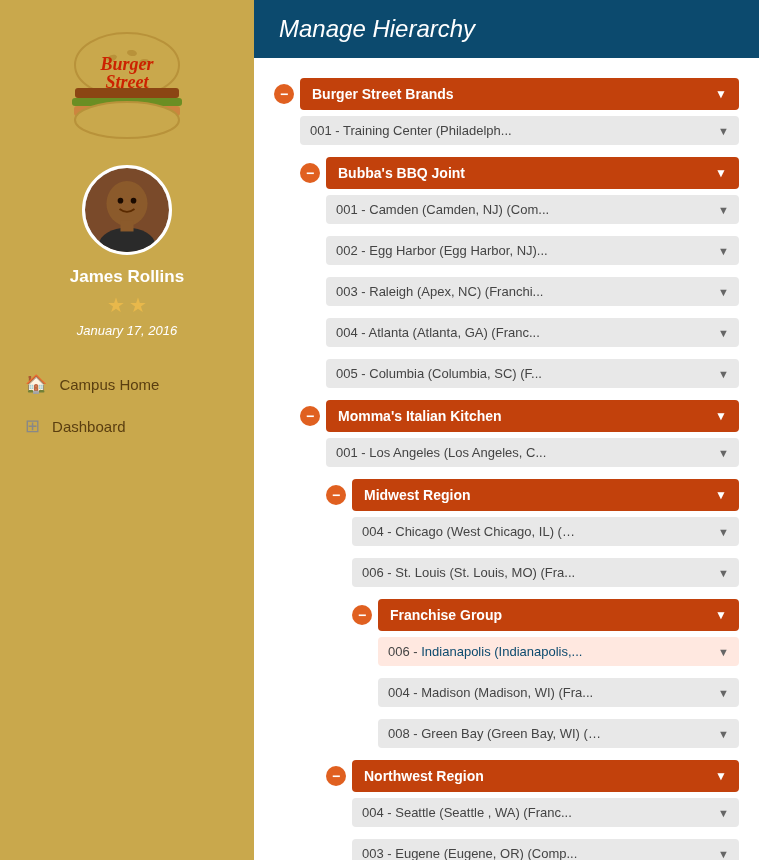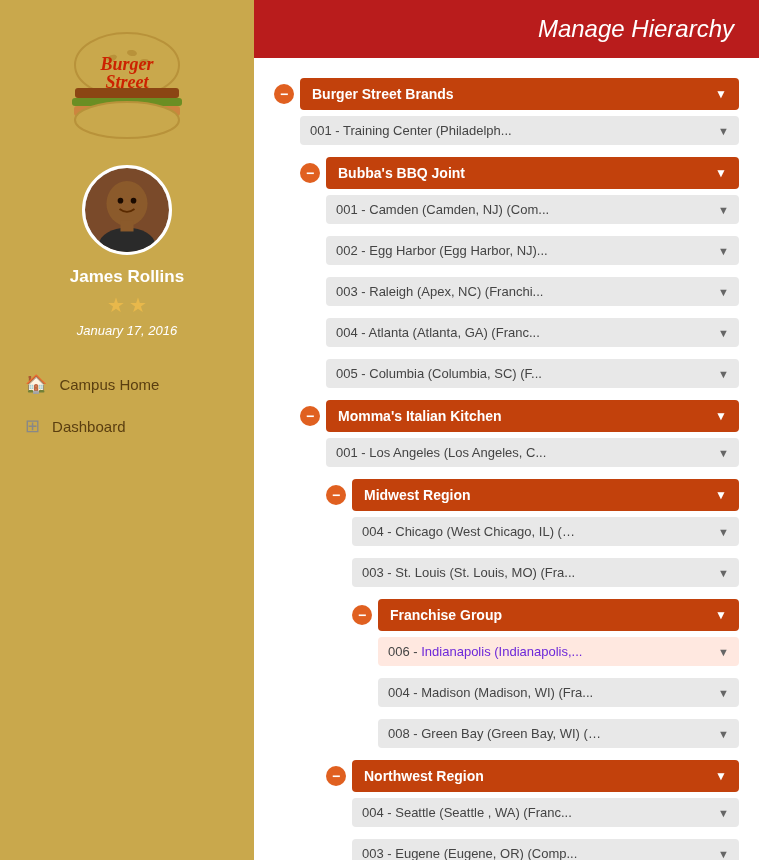--- a/index.html
+++ b/index.html
@@ -80,23 +80,22 @@
     .nav-icon { font-size: 18px; color: #888; }
 
     
     .main {
       flex: 1;
       background: #fff;
       min-height: 860px;
     }
 
     .main-header {
-      background: #b91c1c;
+      background: #0c4a6e;
       padding: 15px 25px;
-      text-align: right;
     }
     .main-header h1 {
       color: #fff;
       font-size: 24px;
       font-style: italic;
       font-weight: normal;
     }
 
     .main-content {
       padding: 20px 20px;
@@ -155,21 +154,21 @@
       justify-content: space-between;
       background: #e8e8e8;
       color: #444;
       padding: 7px 10px;
       border-radius: 4px;
       font-size: 13px;
       cursor: pointer;
       flex: 1;
     }
     .leaf-label .dropdown-arrow { font-size: 11px; color: #666; }
-    .leaf-label span.link-text { color: #6d28d9; }
+    .leaf-label span.link-text { color: #0c4a6e; }
 
     .indent-1 { margin-left: 26px; }
     .indent-2 { margin-left: 52px; }
     .indent-3 { margin-left: 78px; }
   </style>
 </head>
 <body>
 
 <div class="sidebar">
 
@@ -317,21 +316,21 @@
 
     <div class="leaf-row indent-3">
       <div class="leaf-label">
         <span>004 - Chicago (West Chicago, IL) (…</span>
         <span class="dropdown-arrow">▼</span>
       </div>
     </div>
 
     <div class="leaf-row indent-3">
       <div class="leaf-label">
-        <span>003 - St. Louis (St. Louis, MO) (Fra...</span>
+        <span>006 - St. Louis (St. Louis, MO) (Fra...</span>
         <span class="dropdown-arrow">▼</span>
       </div>
     </div>
 
     <div class="group-row indent-3">
       <button class="collapse-btn">−</button>
       <div class="group-label">
         <span>Franchise Group</span>
         <span class="dropdown-arrow">▼</span>
       </div>

